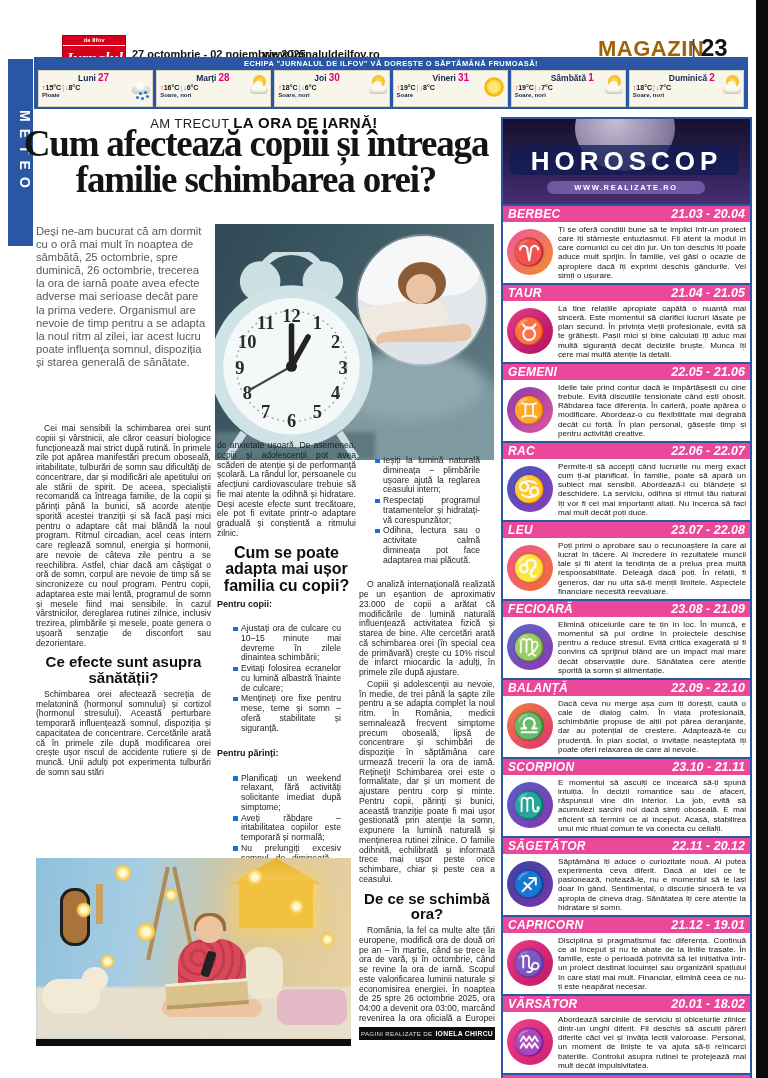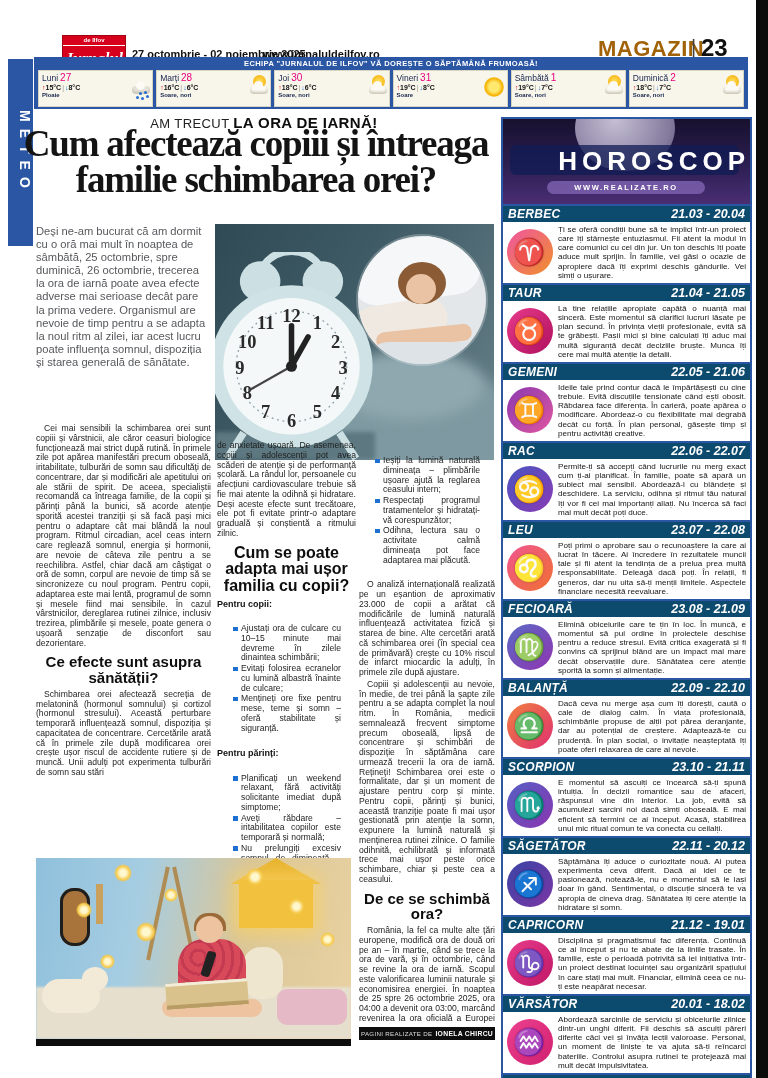--- a/index.html
+++ b/index.html
@@ -17,21 +17,21 @@
   .magazin{left:598px;top:36px;font-size:22px;font-weight:800;color:#a16207;letter-spacing:.5px;}
   .page-sep{left:691px;top:36px;font-size:20px;color:#444;font-weight:400;}
   .page-num{left:701px;top:34px;font-size:24px;font-weight:800;color:#111;}
   
   .meteo-tab{left:8px;top:59px;width:25px;height:187px;background:#2a56a4;color:#fff;
              writing-mode:vertical-rl;text-align:center;font-weight:800;font-size:14px;letter-spacing:7px;}
   .weather{left:34px;top:57px;width:714px;height:52px;background:#2a56a4;}
   .w-banner{display:block;text-align:center;color:#fff;font-size:7.5px;font-weight:700;letter-spacing:.4px;line-height:13px;}
   .w-days{display:flex;gap:3px;padding:0 4px;}
   .day{flex:1;background:#f8f5ea;border:1px solid #d8d4c2;height:33px;position:relative;padding:1px 3px;overflow:hidden;}
-  .day-line1{font-size:8.5px;font-weight:400;color:#15254f;}
+  .day-line1{font-size:8.5px;font-weight:700;color:#15254f;margin-left:36px;}
   .day-num{color:#e6007e;font-size:10px;margin-left:2px;}
   .day-temps{font-size:7px;font-weight:700;color:#111;margin-top:1px;}
   .arr-up{color:#e2001a;font-weight:800;}
   .arr-dn{color:#1d6fd1;font-weight:800;}
   .t-sep{color:#999;margin:0 1px;font-weight:400;}
   .day-cond{font-size:6px;font-weight:800;color:#15254f;margin-top:1px;}
   .wicon{position:absolute;right:1px;top:3px;width:24px;height:26px;}
   .sunball{position:absolute;width:13px;height:13px;border-radius:50%;background:radial-gradient(#ffe25e,#f5a800);top:1px;right:3px;}
   .bigsun{position:absolute;width:20px;height:20px;border-radius:50%;top:3px;right:2px;
           background:radial-gradient(circle,#ffe86e 35%,#f7b200 62%,rgba(247,178,0,.35) 75%,rgba(247,178,0,0) 80%);}
@@ -97,25 +97,25 @@
   .kid-legs{position:absolute;left:126px;bottom:22px;width:100px;height:18px;border-radius:9px;background:#eec3a0;}
   .book{position:absolute;left:130px;bottom:32px;width:82px;height:26px;background:#d9c28c;transform:rotate(-4deg);
         box-shadow:inset 0 3px 0 #f3ecd8, inset 0 -4px 0 #b89c64;}
   .torch{position:absolute;left:168px;bottom:62px;width:9px;height:26px;background:#222;border-radius:3px;transform:rotate(18deg);}
   
   .horo{left:501px;top:117px;width:247px;border:2px solid #2a56a4;background:#fff;}
   .horo-banner{position:relative;height:85px;background:linear-gradient(180deg,#17112e 0%,#2c1f52 55%,#4a2e73 100%);overflow:hidden;}
   .moon{position:absolute;left:72px;top:-34px;width:100px;height:86px;border-radius:50%;
         background:radial-gradient(circle at 40% 40%,#d8d2e6,#8f86a8 70%,#5a4e78 100%);opacity:.9;}
   .horo-titlebar{position:absolute;left:7px;top:26px;width:229px;height:30px;background:rgba(16,28,84,.75);border-radius:6px;}
-  .horo-title{position:absolute;left:0;top:27px;width:100%;text-align:right;color:#fff;font-weight:800;font-size:26px;letter-spacing:5px;}
+  .horo-title{position:absolute;left:0;top:27px;width:100%;text-align:center;color:#fff;font-weight:800;font-size:26px;letter-spacing:5px;}
   .horo-site{position:absolute;left:44px;top:62px;width:158px;text-align:center;background:rgba(123,95,174,.85);
              border-radius:8px;color:#fff;font-size:7.5px;font-weight:700;letter-spacing:1.6px;line-height:13px;}
   .sign{border-top:2px solid #2a56a4;}
-  .sign-head{height:16px;background:#0c4a6e;display:flex;justify-content:space-between;align-items:center;padding:0 5px;}
+  .sign-head{height:16px;background:#ec4899;display:flex;justify-content:space-between;align-items:center;padding:0 5px;}
   .sign-name{color:#fff;font-weight:800;font-style:italic;font-size:12px;letter-spacing:.3px;}
   .sign-dates{color:#fff;font-weight:800;font-style:italic;font-size:12.5px;}
   .sign-body{display:flex;gap:5px;padding:3px 4px 4px;height:54px;overflow:hidden;}
   .zicon{flex:0 0 46px;width:46px;height:46px;border-radius:50%;display:flex;align-items:center;justify-content:center;
          color:#fff;font-size:26px;align-self:center;text-shadow:0 0 2px rgba(0,0,0,.35);}
   .ztext{flex:1;font-size:8.1px;line-height:1.13;text-align:justify;color:#161616;}
   .sign:nth-of-type(2)  .zicon{background:linear-gradient(135deg,#f055a0,#f0902a);}
   .sign:nth-of-type(3)  .zicon{background:linear-gradient(135deg,#e83a8a,#b01060);}
   .sign:nth-of-type(4)  .zicon{background:linear-gradient(135deg,#8a3ab0,#e055a0);}
   .sign:nth-of-type(5)  .zicon{background:linear-gradient(135deg,#4a55c0,#8a3ab5);}

